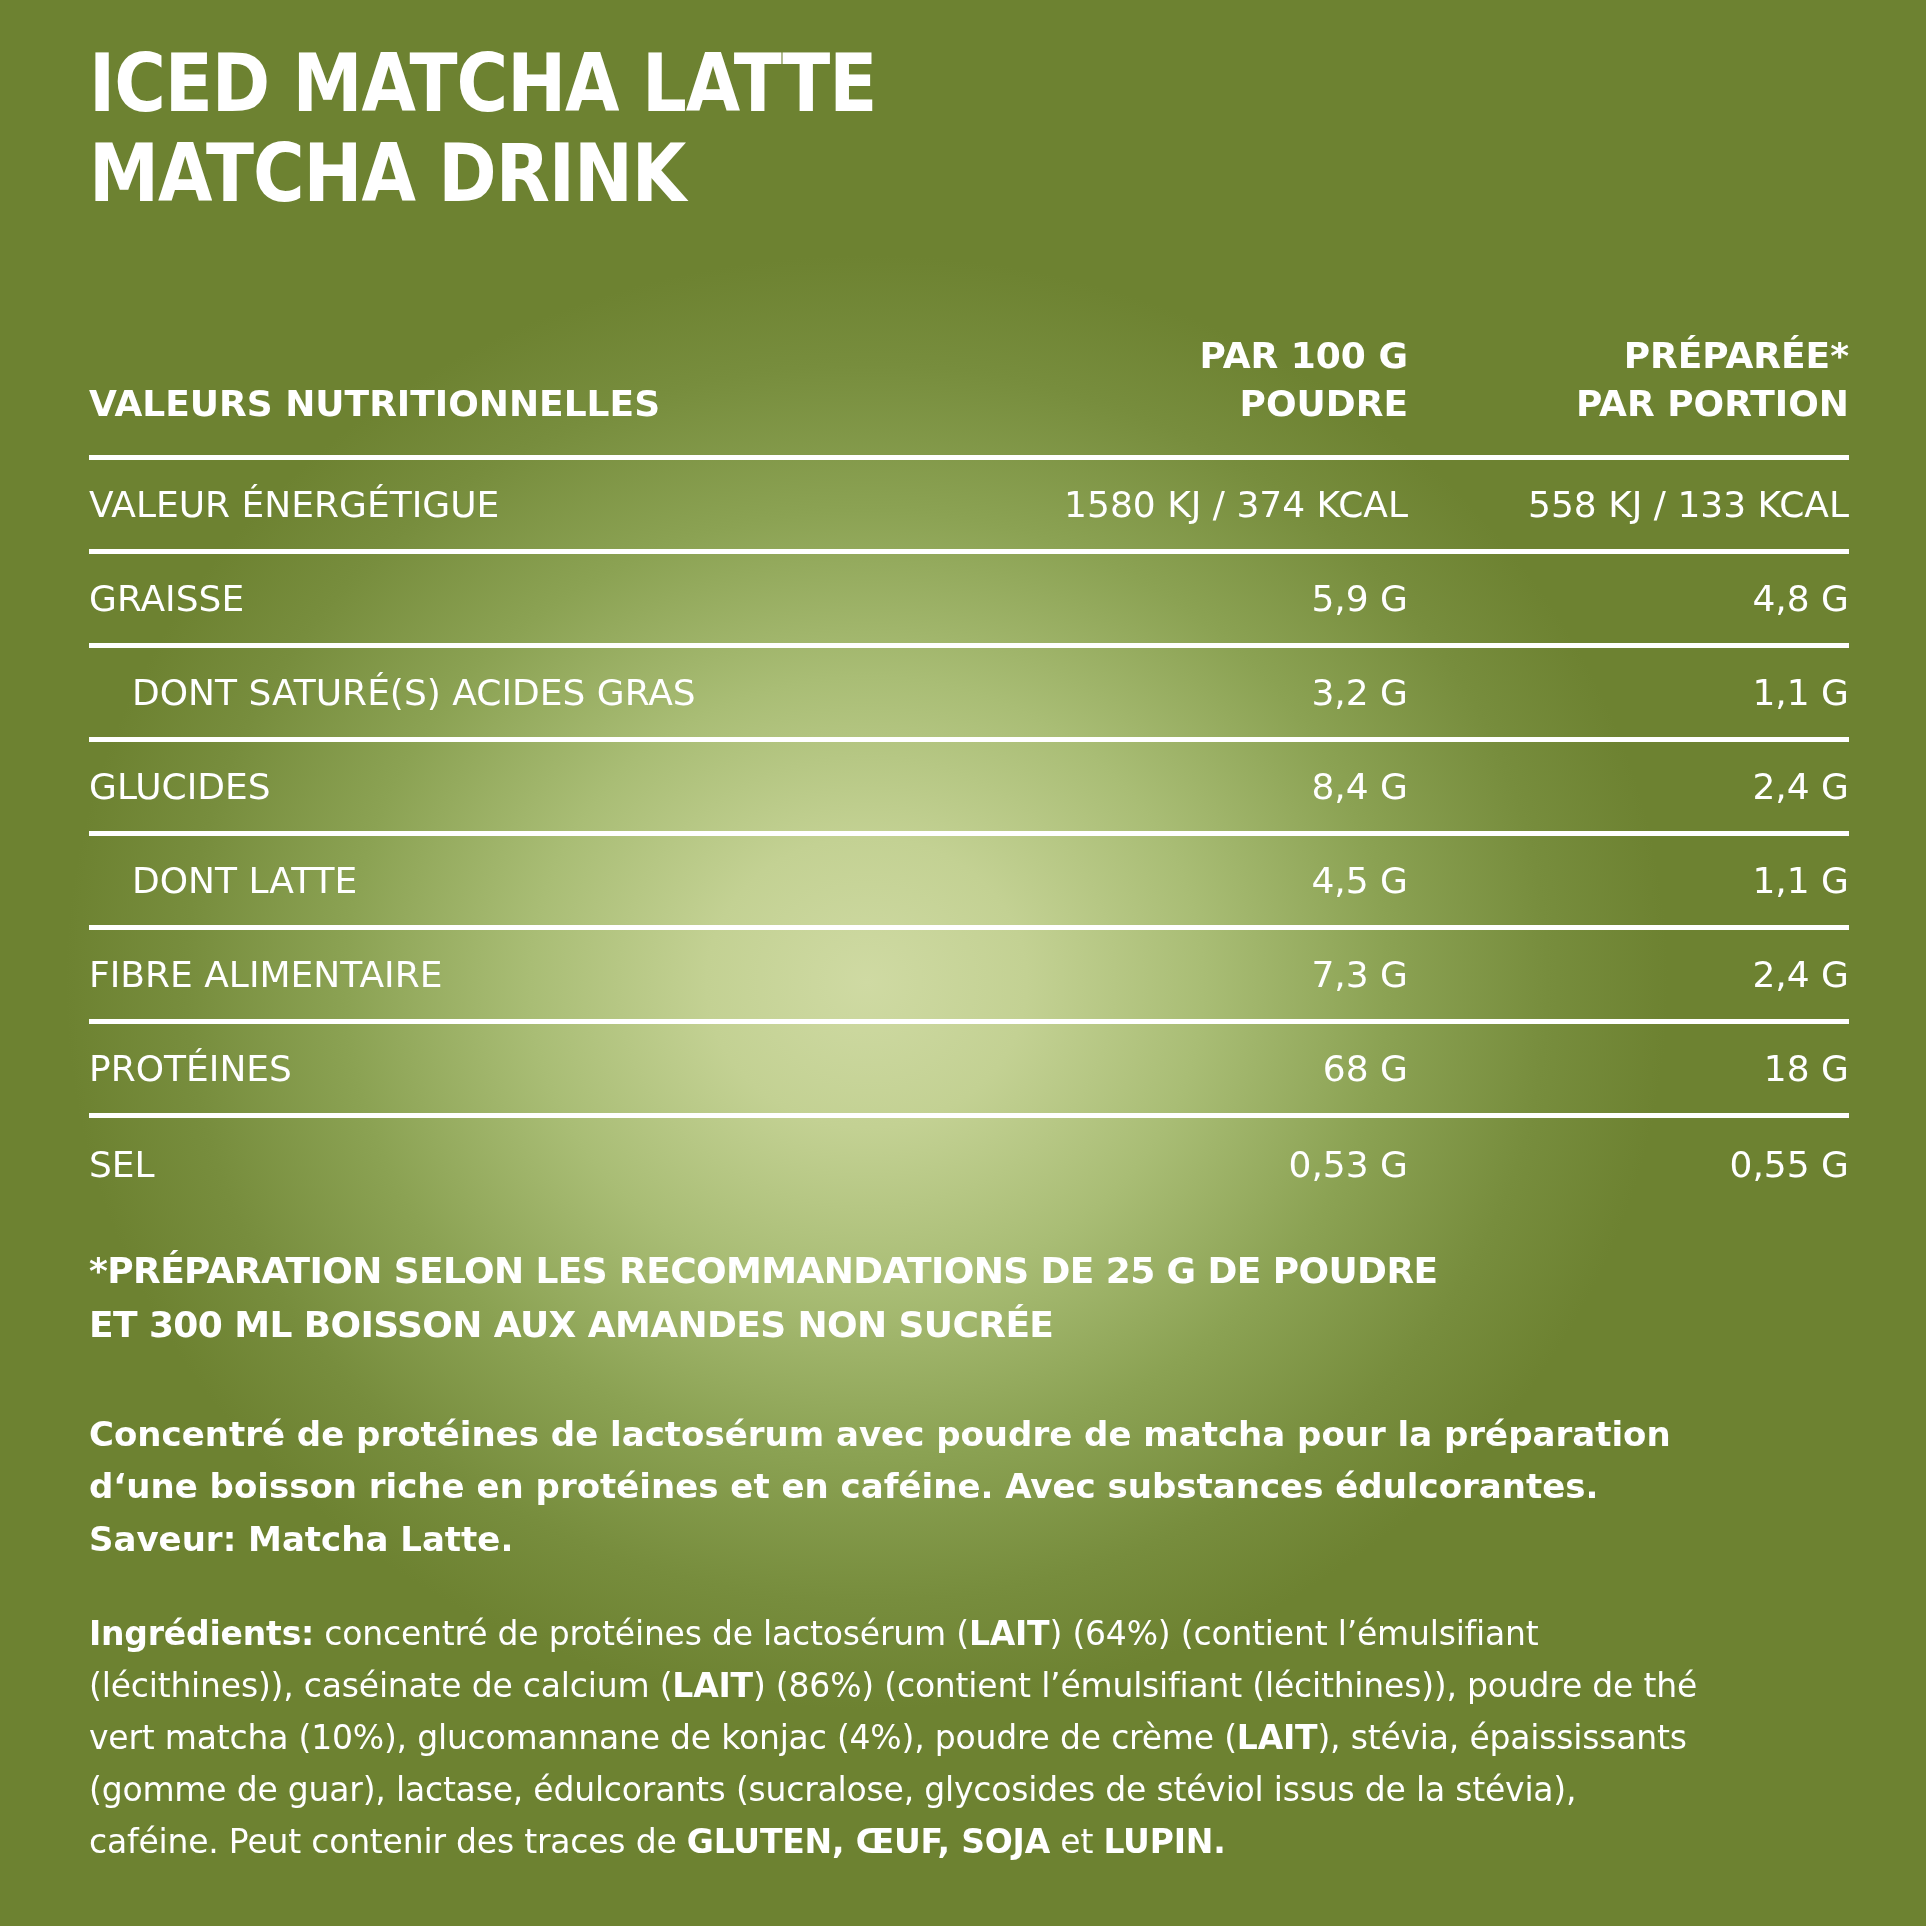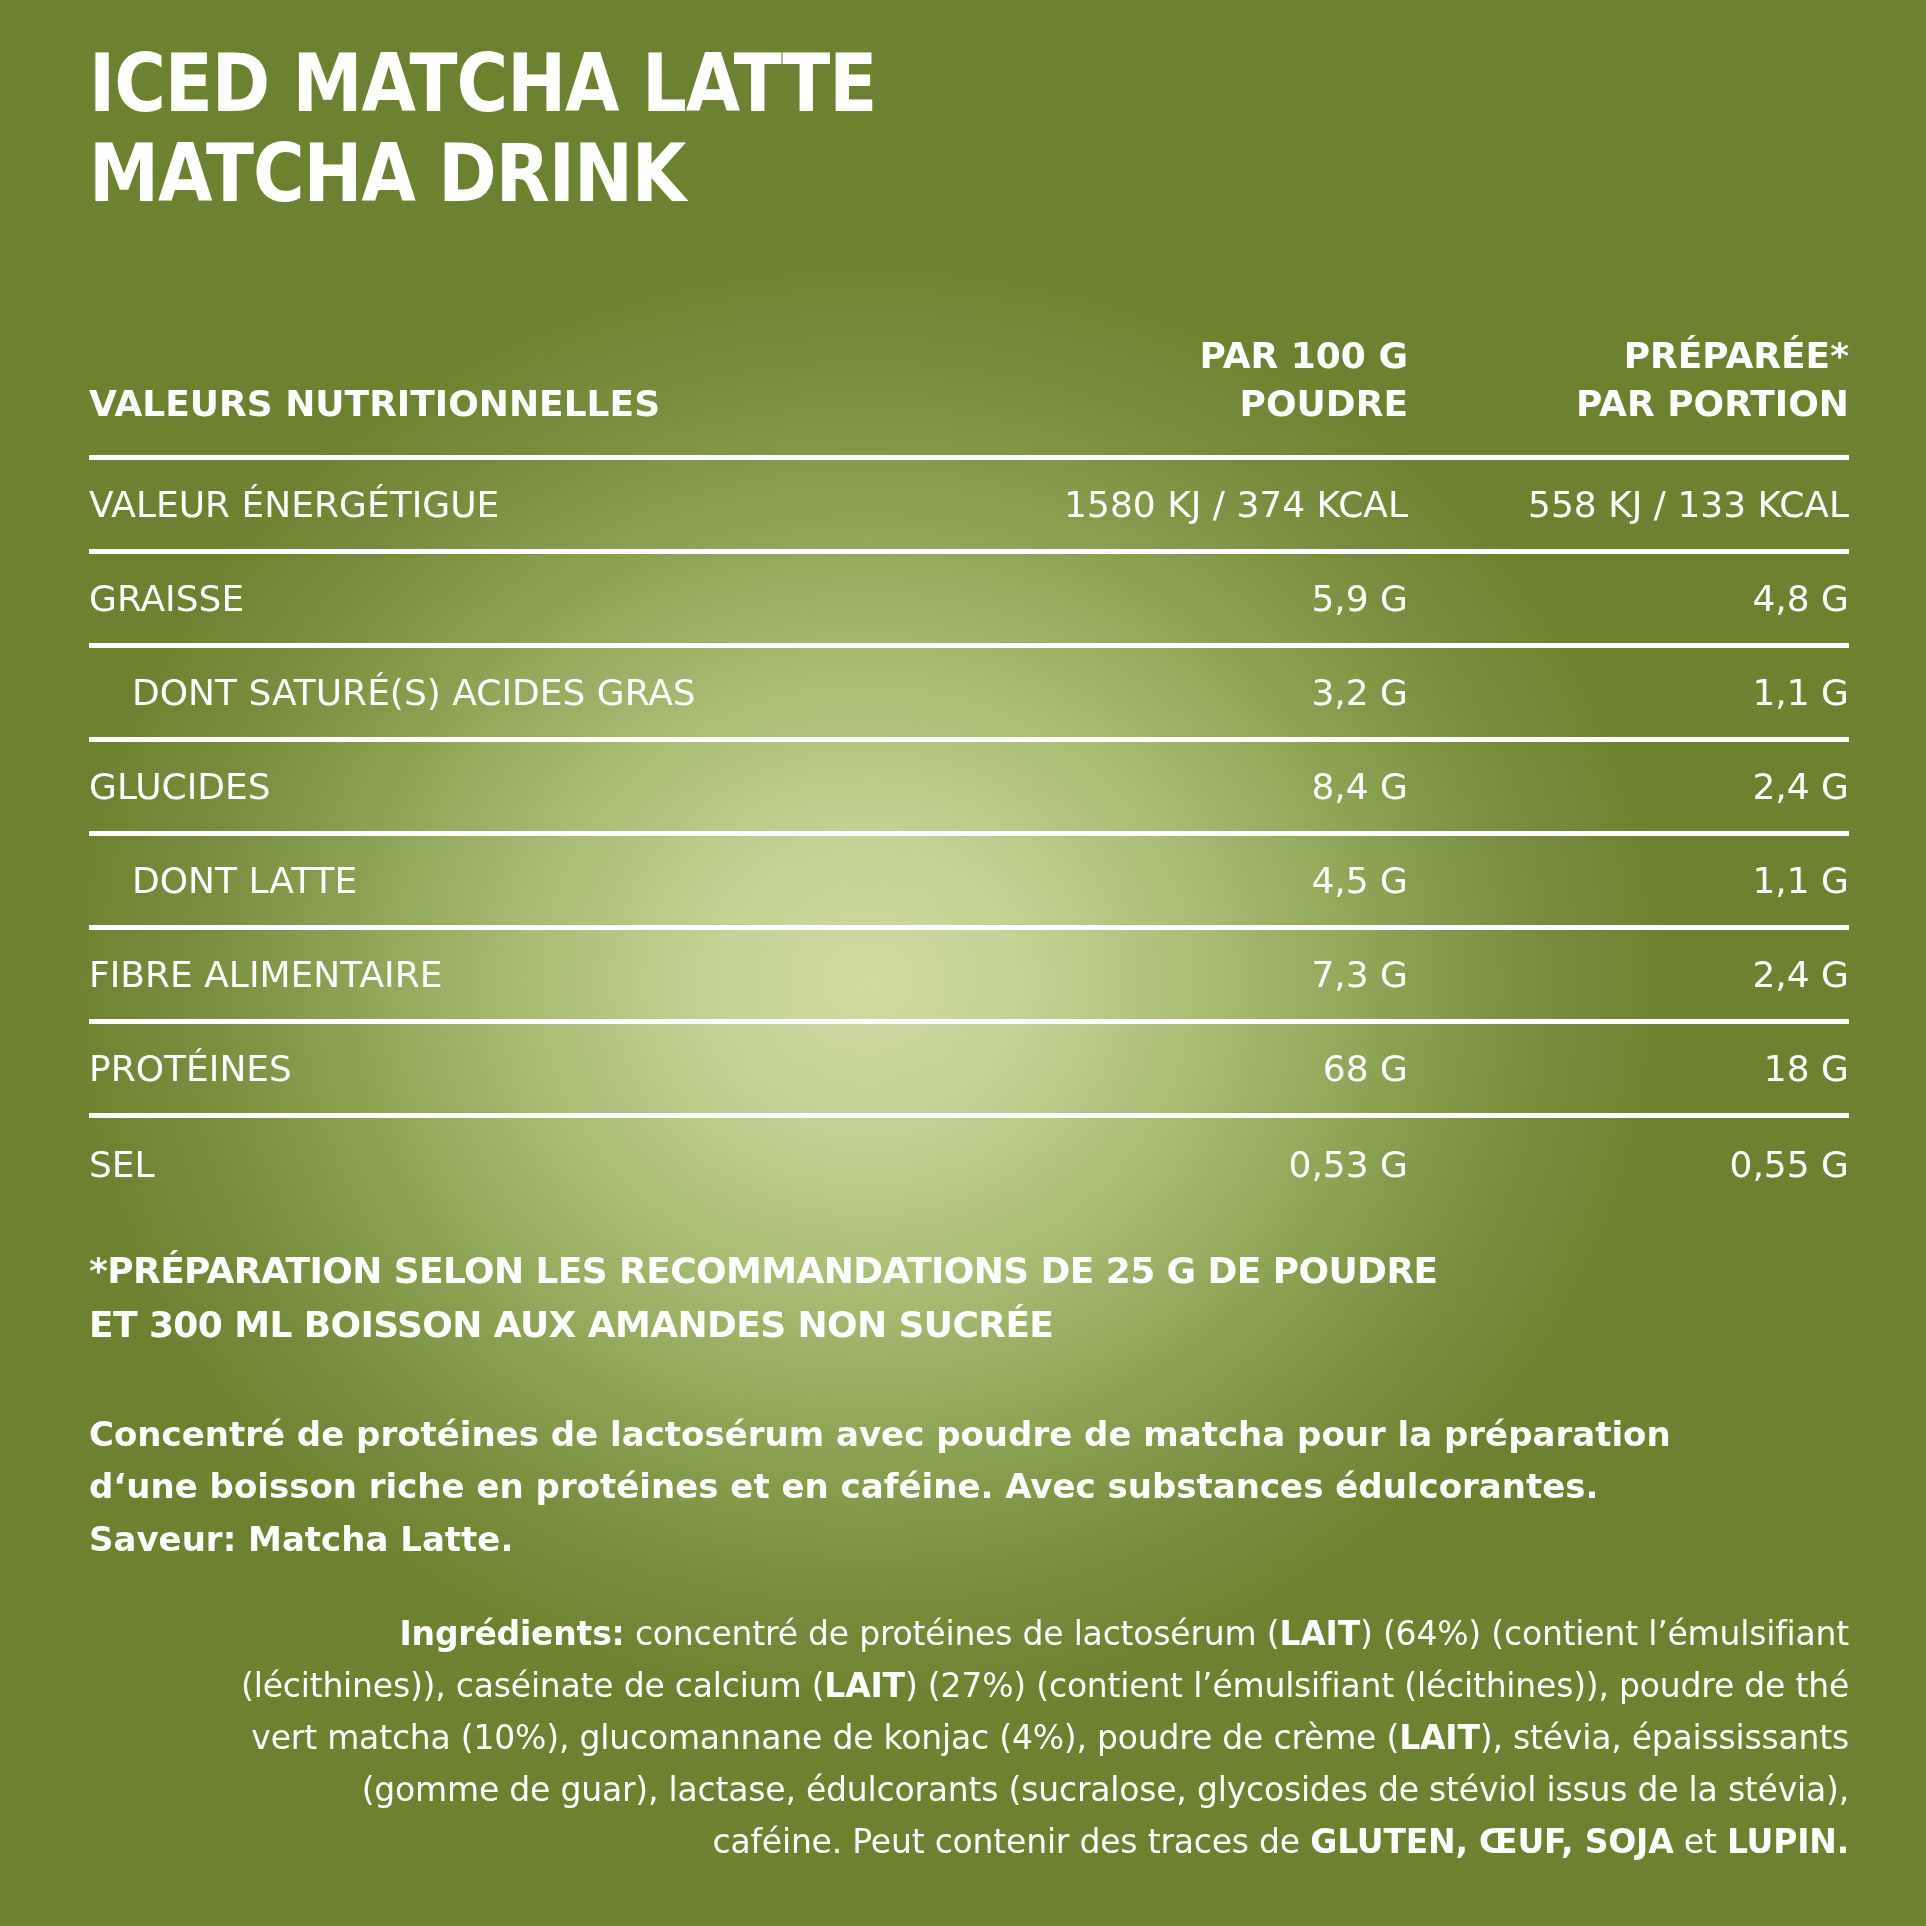--- a/index.html
+++ b/index.html
@@ -53,21 +53,21 @@
   .row .val{width:431px;text-align:right;white-space:nowrap;}
   .row .val2{width:441px;text-align:right;white-space:nowrap;}
 
   
   .footnote{margin-top:32px;font-weight:bold;font-size:36px;line-height:1.5;letter-spacing:-0.6px;}
 
   
   .desc{margin-top:56px;font-weight:bold;font-size:34px;line-height:1.55;}
 
   
-  .ingredients{margin-top:42px;font-size:33px;line-height:1.58;letter-spacing:-0.2px;text-align:right;}
+  .ingredients{margin-top:42px;font-size:33px;line-height:1.58;letter-spacing:-0.2px;}
   .ingredients .bold{font-weight:bold;}
 
   .line{white-space:nowrap;}
 </style>
 </head>
 <body style="--bg-base: #6d8231; --bg-glow: #cfdaa3; --txt: #ffffff; --rule: #ffffff;">
 
 <div class="content">
 
   <div class="title">
@@ -137,20 +137,20 @@
     </div>
 
   <div class="desc" id="description">
       <div class="line">Concentré de protéines de lactosérum avec poudre de matcha pour la préparation</div>
       <div class="line">d‘une boisson riche en protéines et en caféine. Avec substances édulcorantes.</div>
       <div class="line">Saveur: Matcha Latte.</div>
     </div>
 
   <div class="ingredients" id="ingredients">
       <div class="line"><span class="bold">Ingrédients:</span><span> concentré de protéines de lactosérum (</span><span class="bold">LAIT</span><span>) (64%) (contient l’émulsifiant</span></div>
-      <div class="line"><span>(lécithines)), caséinate de calcium (</span><span class="bold">LAIT</span><span>) (27%) (contient l’émulsifiant (lécithines)), poudre de thé</span></div>
+      <div class="line"><span>(lécithines)), caséinate de calcium (</span><span class="bold">LAIT</span><span>) (86%) (contient l’émulsifiant (lécithines)), poudre de thé</span></div>
       <div class="line"><span>vert matcha (10%), glucomannane de konjac (4%), poudre de crème (</span><span class="bold">LAIT</span><span>), stévia, épaississants</span></div>
       <div class="line"><span>(gomme de guar), lactase, édulcorants (sucralose, glycosides de stéviol issus de la stévia),</span></div>
       <div class="line"><span>caféine. Peut contenir des traces de </span><span class="bold">GLUTEN, ŒUF, SOJA</span><span> et </span><span class="bold">LUPIN.</span></div>
     </div>
 
 </div>
 
 
 </body></html>

